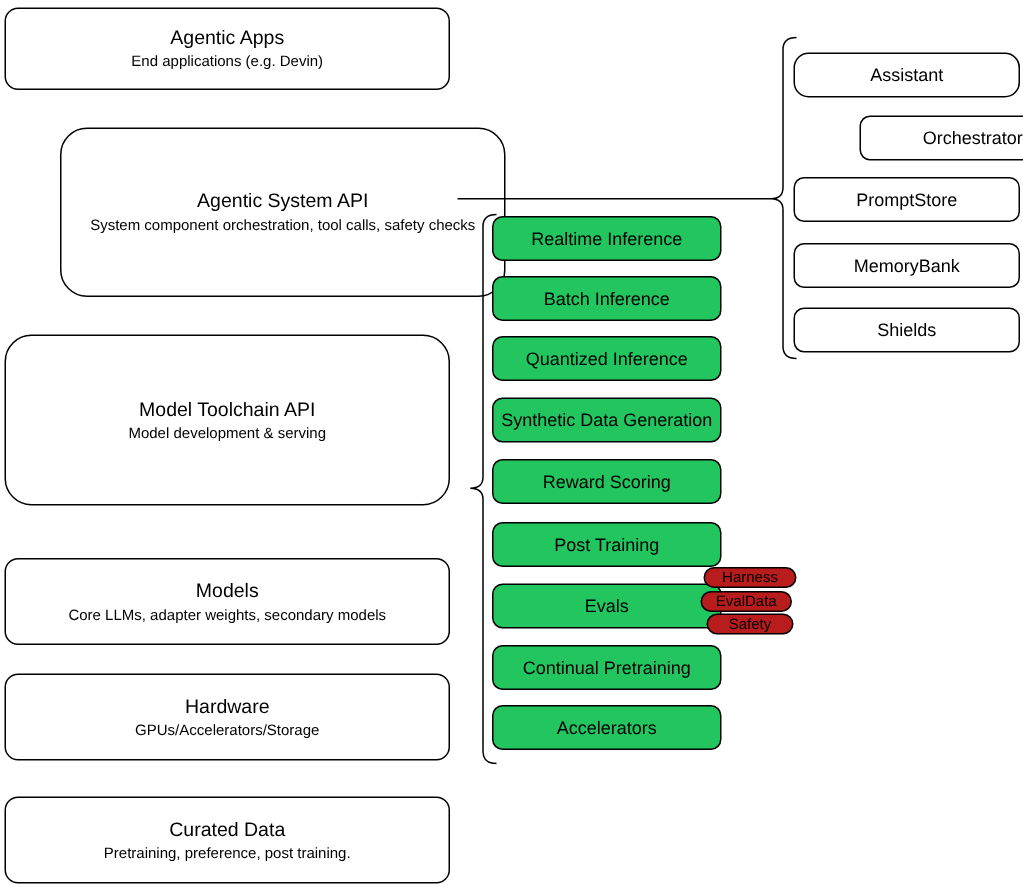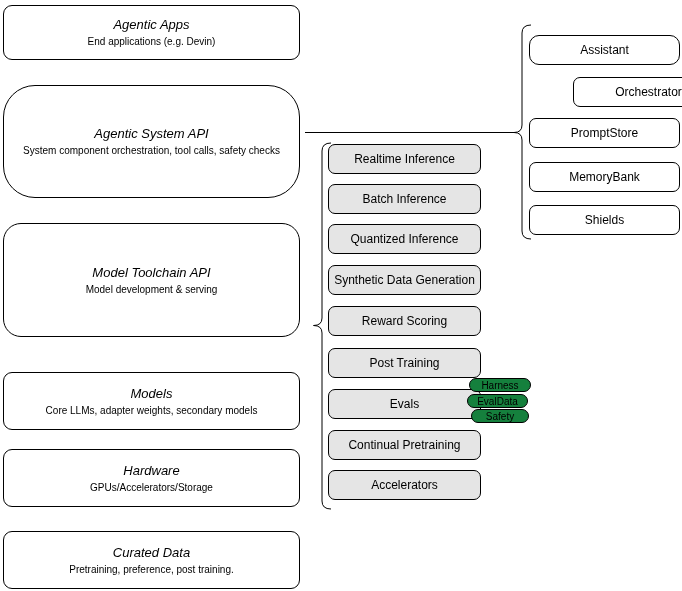--- a/index.html
+++ b/index.html
@@ -21,55 +21,55 @@
     background: #ffffff;
     border: 1px solid #000000;
     display: flex;
     flex-direction: column;
     align-items: center;
     justify-content: center;
     text-align: center;
     gap: 4px;
     padding: 0 8px;
   }
-  .lbox .title { font-size: 13px; line-height: 15px; font-style: italic; }
+  .lbox .title { font-size: 13px; line-height: 15px; }
   .lbox .subtitle { font-size: 10px; line-height: 12px; }
   #lb-apps      { top: 5px;   height: 55px;  border-radius: 9px;  }
-  #lb-system    { top: 85px;  height: 113px; border-radius: 32px; }
+  #lb-system    { top: 85px;  height: 113px; border-radius: 18px; margin-left: 37px; }
   #lb-toolchain { top: 223px; height: 114px; border-radius: 18px; }
   #lb-models    { top: 372px; height: 58px;  border-radius: 9px;  }
   #lb-hardware  { top: 449px; height: 58px;  border-radius: 9px;  }
   #lb-data      { top: 531px; height: 58px;  border-radius: 9px;  }
 
   
   .mbox {
     position: absolute;
     left: 328px;
     width: 153px;
     height: 30px;
     box-sizing: border-box;
-    background: #e5e5e5;
+    background: #22c55e;
     border: 1px solid #000000;
     border-radius: 7px;
     display: flex;
     align-items: center;
     justify-content: center;
     text-align: center;
     font-size: 12px;
     z-index: 1;
   }
   #mb-0 { top: 144px; } #mb-1 { top: 184px; } #mb-2 { top: 224px; }
   #mb-3 { top: 265px; } #mb-4 { top: 306px; } #mb-5 { top: 348px; }
   #mb-6 { top: 389px; } #mb-7 { top: 430px; } #mb-8 { top: 470px; }
 
   
   .pill {
     position: absolute;
     box-sizing: border-box;
-    background: #15803d;
+    background: #b91c1c;
     border: 1px solid #000000;
     border-radius: 8px;
     display: flex;
     align-items: center;
     justify-content: center;
     font-size: 10px;
     z-index: 3;
   }
   #pill-0 { left: 469px; top: 378px; width: 62px; height: 14px; }
   #pill-1 { left: 467px; top: 394px; width: 61px; height: 14px; }

